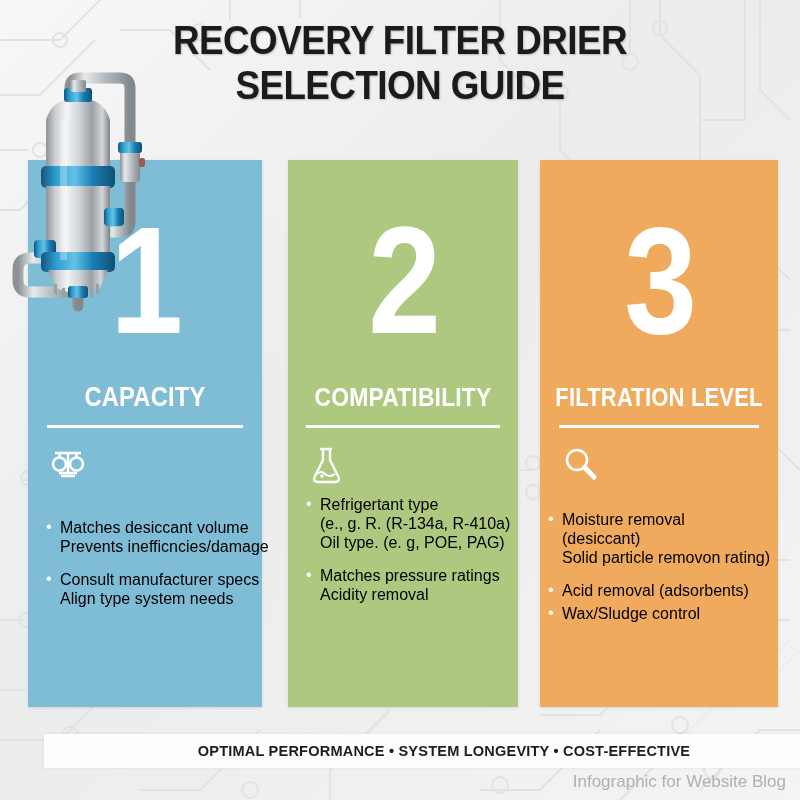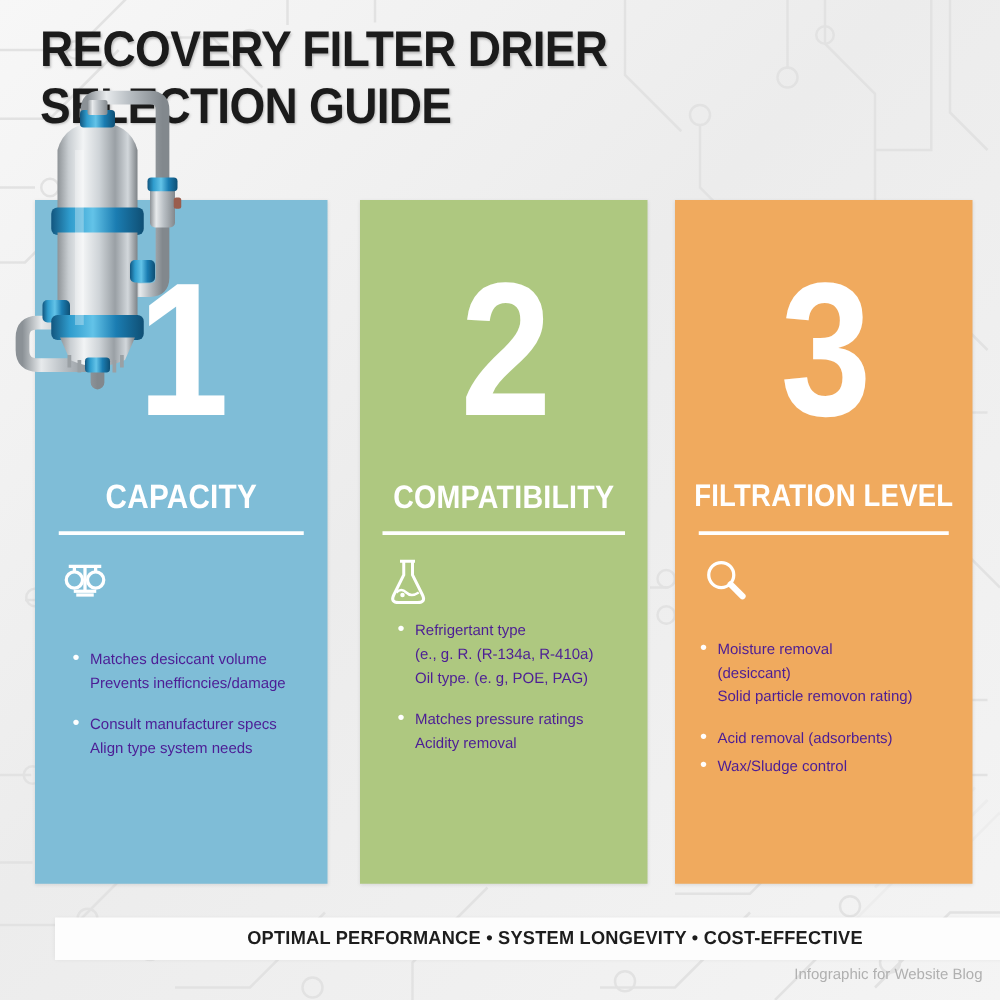--- a/index.html
+++ b/index.html
@@ -30,20 +30,21 @@
     height: 800px;
     pointer-events: none;
   }
 
   
   #title-block {
     position: absolute;
     top: 18px;
     left: 0;
     width: 800px;
+    text-align: center;
     z-index: 5;
   }
   .title-line {
     font-family: "Liberation Sans", sans-serif;
     font-weight: bold;
     font-size: 40px;
     line-height: 45px;
     letter-spacing: -0.6px;
     color: #1b1b1b;
     text-transform: uppercase;
@@ -112,26 +113,26 @@
   #column-2 .col-rule { width: 194px; }
   #column-3 .col-rule { width: 200px; }
 
   .col-icon {
     margin-top: 16px;
     margin-left: 20px;
     height: 44px;
   }
 
   .col-bullets {
-    margin: 12px;
+    margin: 0;
     padding: 0;
     list-style: none;
-    color: #4c1d95;
-    font-family: "Liberation Sans", sans-serif;
-    font-size: 12px;
+    color: #000000;
+    font-family: "Liberation Sans", sans-serif;
+    font-size: 16px;
     line-height: 19px;
   }
   #column-1 .col-bullets { margin-top: 30px; padding-left: 18px; }
   #column-2 .col-bullets { margin-top: 7px;  padding-left: 18px; }
   #column-3 .col-bullets { margin-top: 22px; padding-left: 8px; }
 
   .bullet-group {
     margin-bottom: 14px;
     position: relative;
     padding-left: 14px;
@@ -167,21 +168,21 @@
     line-height: 34px;
     color: #1d1d1d;
     letter-spacing: 0.2px;
     transform: scaleX(0.97);
   }
   #credit-text {
     position: absolute;
     right: 14px;
     top: 772px;
     font-family: "Liberation Sans", sans-serif;
-    font-size: 12px;
+    font-size: 17px;
     color: #b0b0b0;
     z-index: 5;
   }
 </style>
 </head>
 <body>
 
 <div id="infographic">
 
   <svg id="circuit-bg" viewBox="0 0 800 800" xmlns="http://www.w3.org/2000/svg">

